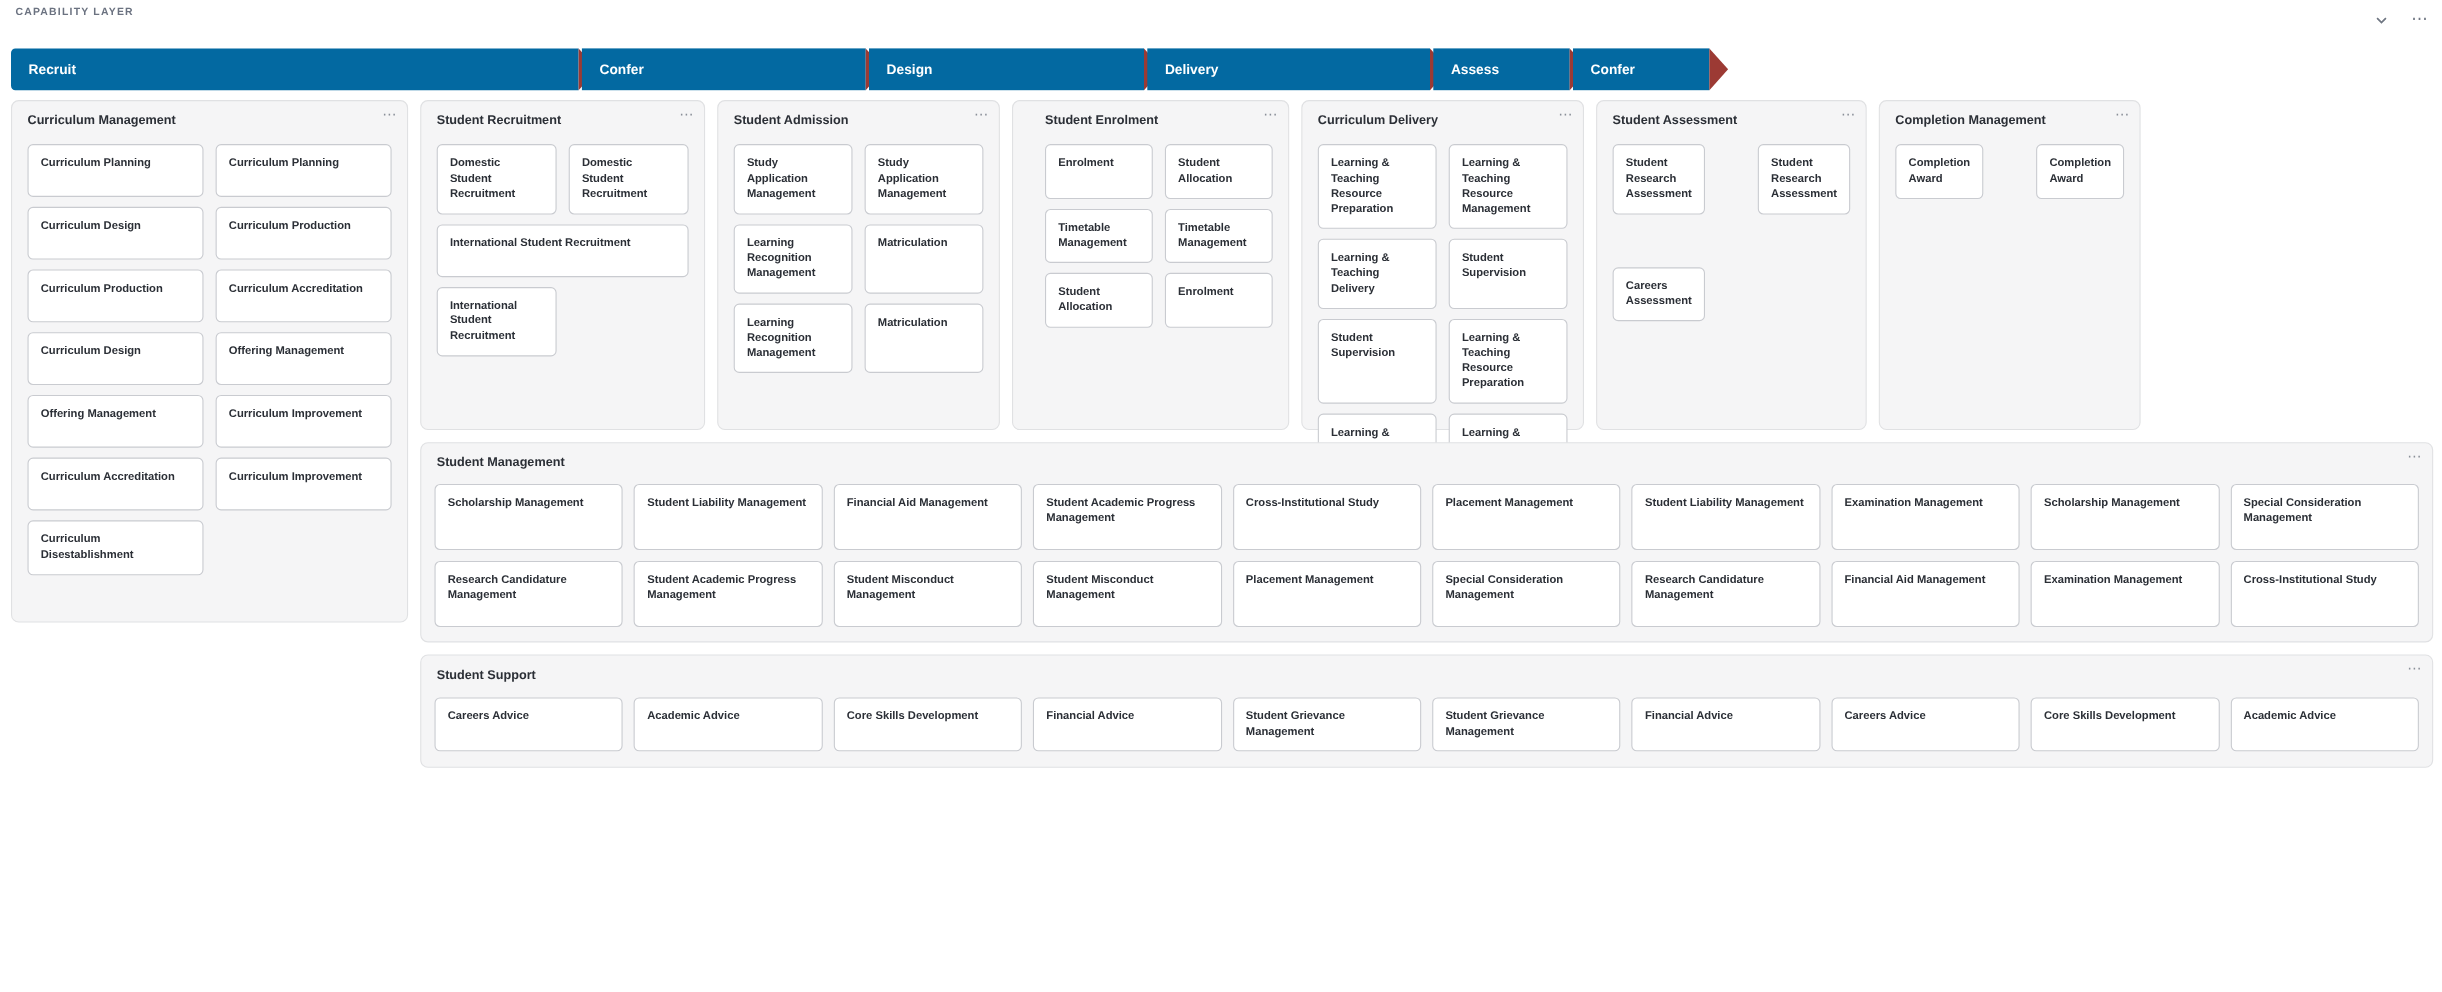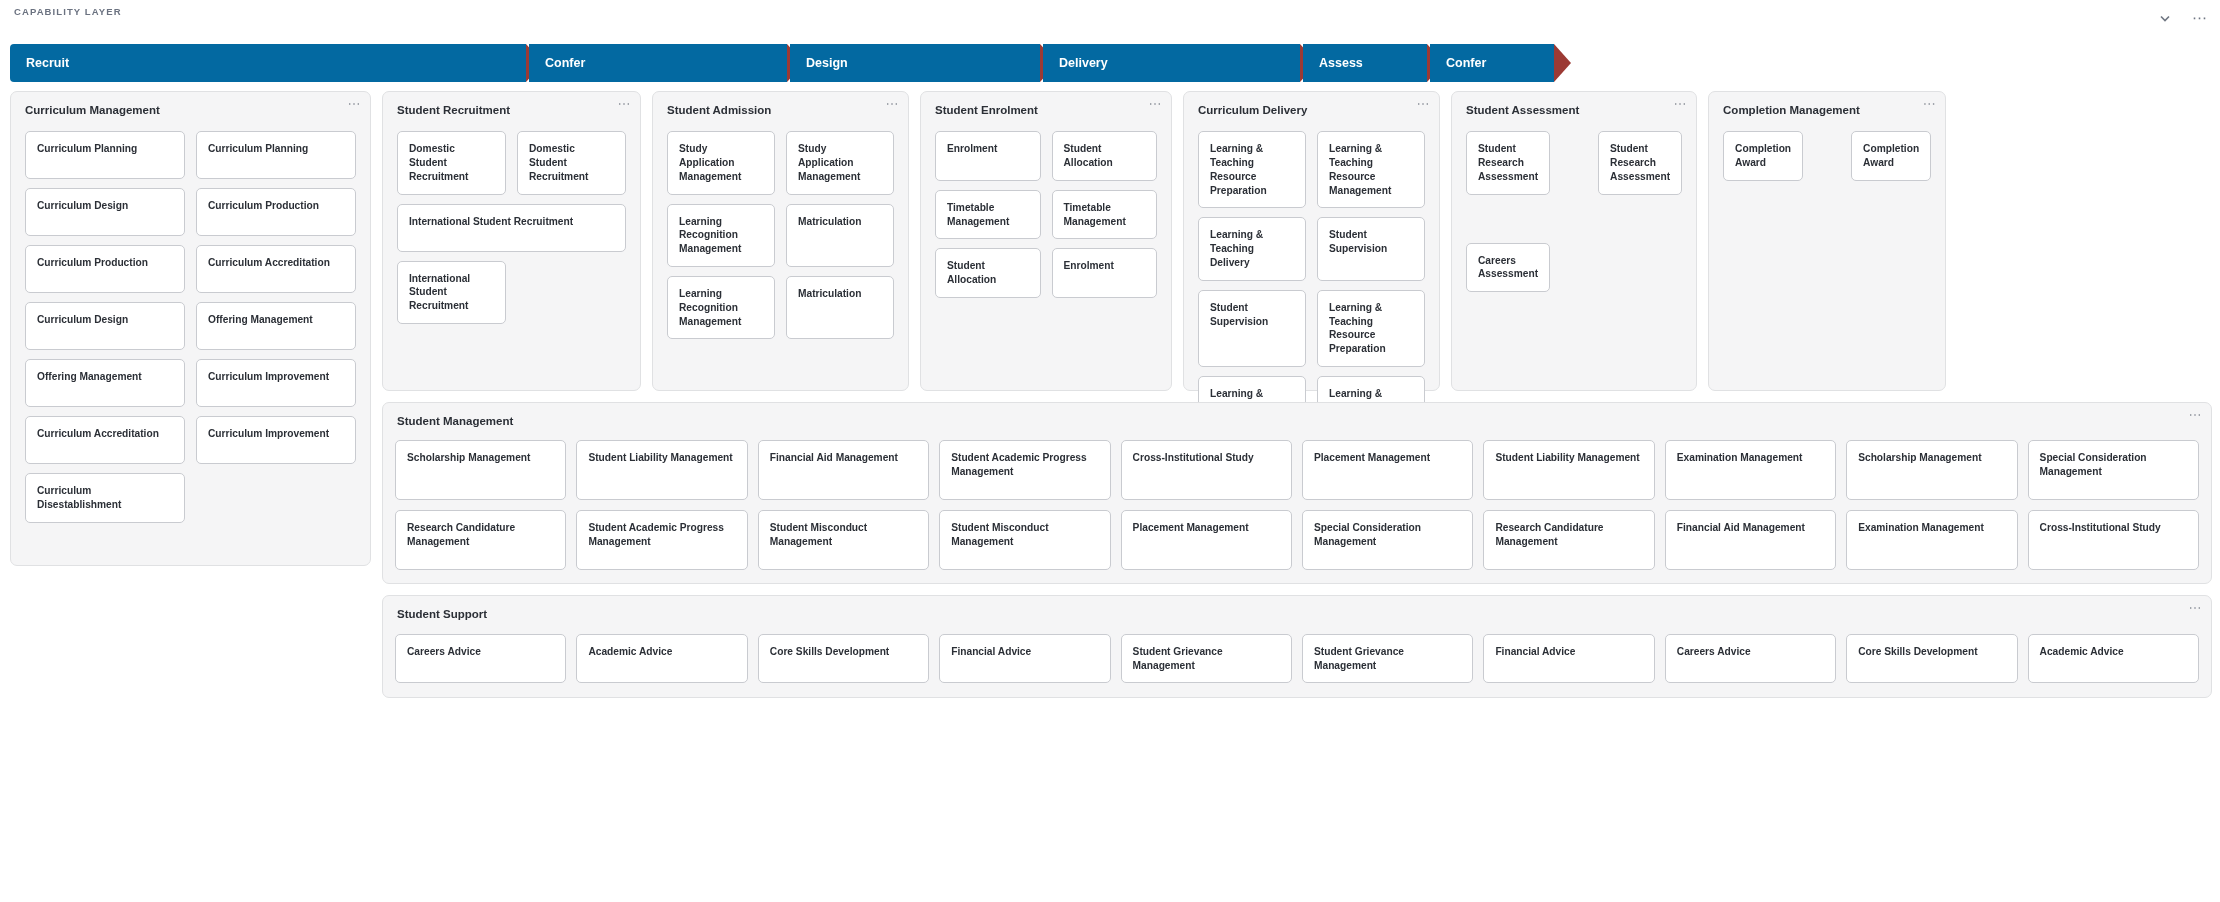--- a/index.html
+++ b/index.html
@@ -130,21 +130,21 @@
   .tile.span2 { grid-column: span 2; }
 
   
   .col-row { display: flex; gap: 11px; align-items: stretch; }
   .col-panel { display: flex; flex-direction: column; }
   .col-panel .tile-grid { grid-template-columns: 1fr 1fr; }
   .col-panel.narrow .tile-grid { grid-template-columns: 1fr 1fr; gap: 48px; }
 
   .w-recruitment  { flex: 0 0 259px; }
   .w-admission    { flex: 0 0 257px; }
-  .w-enrolment    { flex: 0 0 252px; }
+  .w-enrolment    { flex: 0 0 252px; padding-left: 15px; }
   .w-delivery     { flex: 0 0 257px; }
   .w-assessment   { flex: 0 0 124px; }
   .w-completion   { flex: 0 0 124px; }
 
   
   .band { margin-top: 11px; }
   .band .tile-grid {
     grid-template-columns: repeat(10, 1fr);
     gap: 10px 10px;
     padding: 12px 12px 13px 12px;

